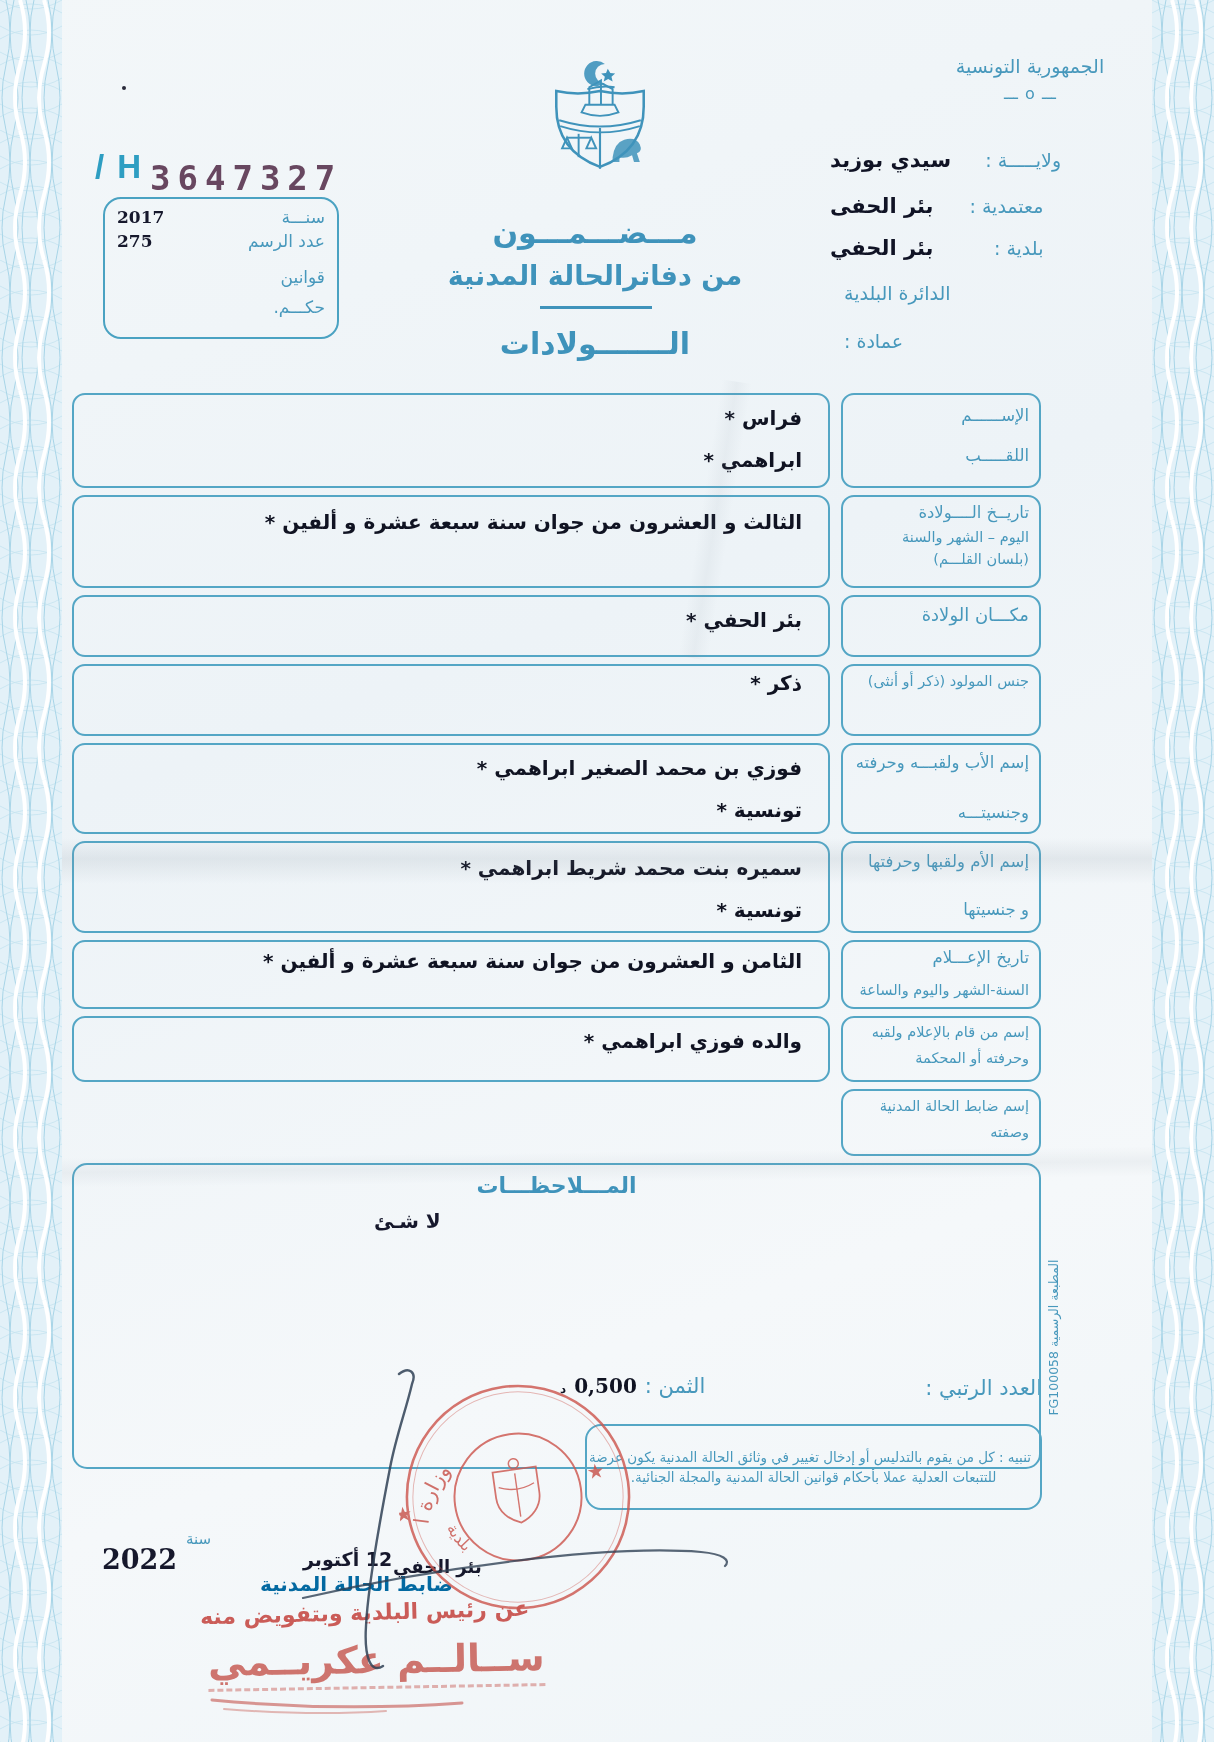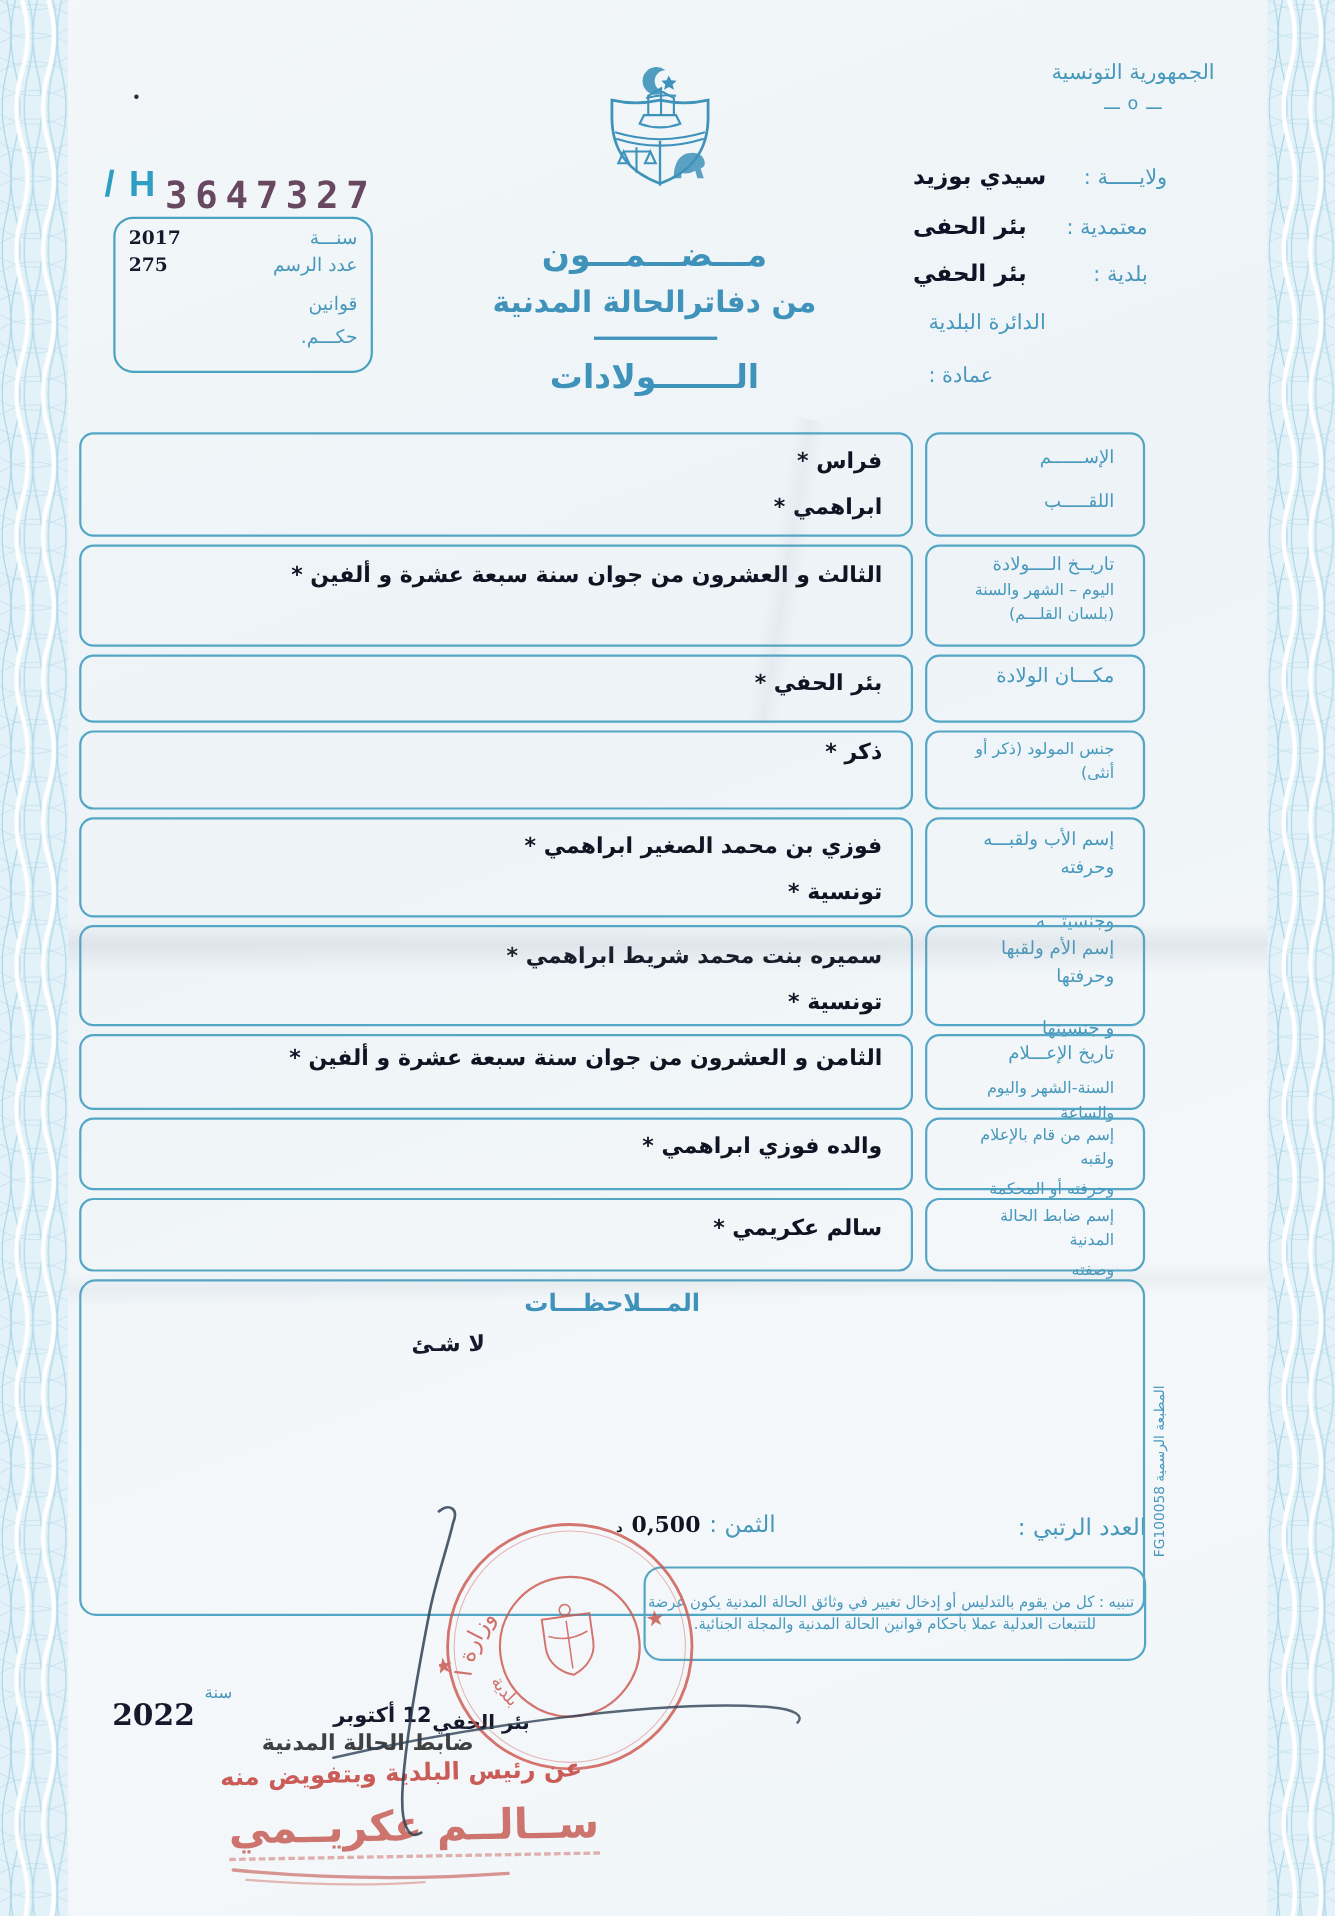--- a/index.html
+++ b/index.html
@@ -28,21 +28,21 @@
   .rb-row .rv{font-weight:bold;font-size:17px;font-family:"DejaVu Serif",serif;}
   .emblem{left:527px;top:60px;width:146px;height:136px;}
   .title1{left:420px;top:215px;width:350px;text-align:center;font-size:30px;font-weight:bold;color:#3f93bb;}
   .title2{left:400px;top:260px;width:390px;text-align:center;font-size:27px;font-weight:bold;color:#3f93bb;}
   .title-underline{left:540px;top:306px;width:112px;height:2.5px;background:#3f93bb;}
   .title3{left:420px;top:326px;width:350px;text-align:center;font-size:30px;font-weight:bold;color:#3f93bb;}
   
   .form-area{left:72px;top:393px;width:969px;z-index:2;}
   .frow{display:flex;direction:rtl;margin-bottom:7px;}
   .lblbox{width:200px;box-sizing:border-box;border:2px solid #54a6c5;border-radius:13px;
-    padding:4px 26px;display:flex;flex-direction:column;color:#4798bc;}
+    padding:4px 10px;display:flex;flex-direction:column;color:#4798bc;}
   .valbox{width:758px;box-sizing:border-box;border:2px solid #54a6c5;border-radius:13px;
     margin-right:11px;padding:4px 26px;display:flex;flex-direction:column;text-align:right;}
   .lbl{font-size:16.5px;line-height:1.55;}
   .lbl.sm{font-size:14.5px;}
   .val{font-weight:bold;font-size:20px;color:#101322;line-height:1.5;}
   .c{}
   .notesbox{border:2px solid #54a6c5;border-radius:15px;width:969px;height:306px;box-sizing:border-box;position:relative;}
   .notes-title{position:absolute;left:0;right:0;top:8px;text-align:center;font-size:22px;font-weight:bold;color:#3f93bb;}
   .notes-val{position:absolute;left:300px;top:44px;font-weight:bold;font-size:20px;}
   
@@ -52,21 +52,21 @@
   .price sup{color:#101322;font-size:12px;font-weight:bold;}
   .warnbox{left:585px;top:1424px;width:457px;height:86px;border:2px solid #54a6c5;border-radius:16px;
     box-sizing:border-box;display:flex;flex-direction:column;justify-content:center;gap:4px;}
   .warnbox div{white-space:nowrap;text-align:center;font-size:14px;color:#4798bc;transform:scaleX(.96);}
   .printer{left:1046px;top:1440px;width:205px;transform:rotate(-90deg);transform-origin:0 0;
     font-size:12.5px;color:#4798bc;text-align:center;direction:rtl;}
   .yr-lbl{left:186px;top:1530px;font-size:15px;color:#4798bc;}
   .yr-val{left:102px;top:1544px;font-size:27px;font-weight:bold;font-family:"DejaVu Serif",serif;}
   .date-day{left:303px;top:1548px;font-size:19px;font-weight:bold;}
   .place{left:393px;top:1556px;font-size:18px;font-weight:bold;}
-  .officer-t{left:238px;top:1572px;font-size:20px;font-weight:bold;color:#404040;}
+  .officer-t{left:260px;top:1572px;font-size:20px;font-weight:bold;color:#0369a1;}
   .deleg{left:200px;top:1600px;font-size:22px;font-weight:bold;color:#c4423c;opacity:.85;transform:rotate(-1.5deg);letter-spacing:1px;}
   .stamp-name{left:208px;top:1638px;font-size:38px;font-weight:bold;color:#c5544c;opacity:.8;letter-spacing:2px;
     border-bottom:3px dashed rgba(197,84,76,.55);padding-bottom:4px;transform:rotate(-1deg);}
   .round-stamp{left:398px;top:1378px;width:240px;height:238px;opacity:.82;transform:rotate(-8deg);z-index:5;}
   .sig{left:0;top:0;width:1214px;height:1742px;z-index:6;pointer-events:none;}
   .speck{left:122px;top:86px;width:4px;height:4px;background:#2a2a3a;border-radius:50%;}
   
   .crease{pointer-events:none;z-index:7;}
   .crease1{left:62px;top:838px;width:1090px;height:46px;background:linear-gradient(180deg,rgba(130,145,158,0) 0%,rgba(130,145,158,.15) 45%,rgba(130,145,158,0) 100%);}
   .crease2{left:62px;top:1152px;width:1090px;height:30px;transform:rotate(-.6deg);background:linear-gradient(180deg,rgba(130,145,158,0) 0%,rgba(130,145,158,.09) 50%,rgba(130,145,158,0) 100%);}
@@ -264,23 +264,20 @@
     <div class="valbox" style="padding-top:8px;">
       <span class="val">والده فوزي  ابراهمي *</span>
     </div>
   </div>
 
   <div class="frow" style="height:67px;">
     <div class="lblbox" style="padding-top:4px;gap:4px;">
       <span class="lbl sm">إسم ضابط الحالة المدنية</span>
       <span class="lbl sm">وصفته</span>
     </div>
-    <div class="valbox" style="padding-top:10px;">
-      <span class="val">سالم عكريمي *</span>
-    </div>
   </div>
 
   <div class="notesbox">
     <div class="notes-title">المـــلاحظـــات</div>
     <div class="notes-val">لا شـئ</div>
   </div>
 </div>
 
 <div class="abs ordinal">العدد الرتبي :</div>
 <div class="abs price">

